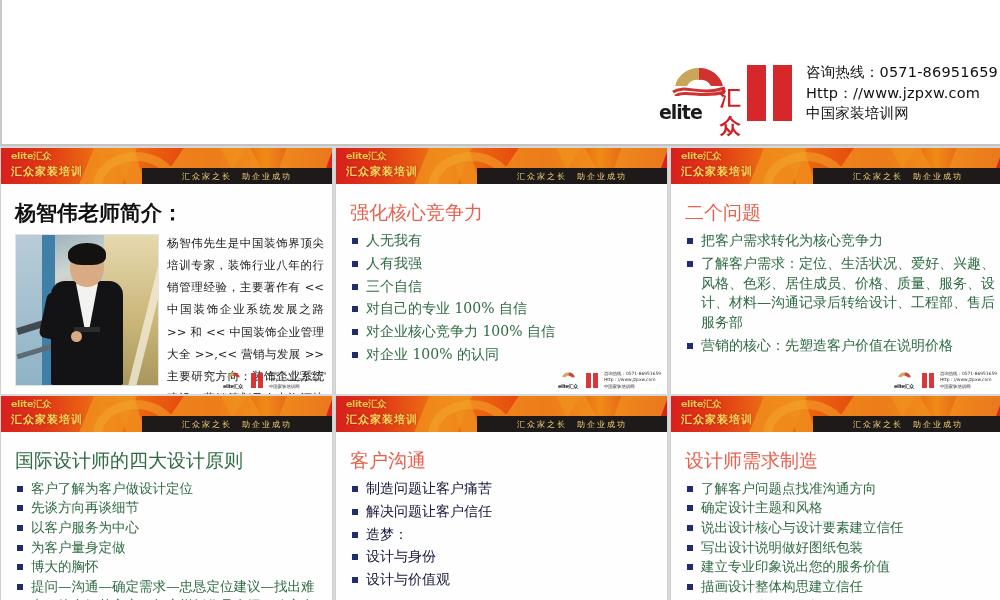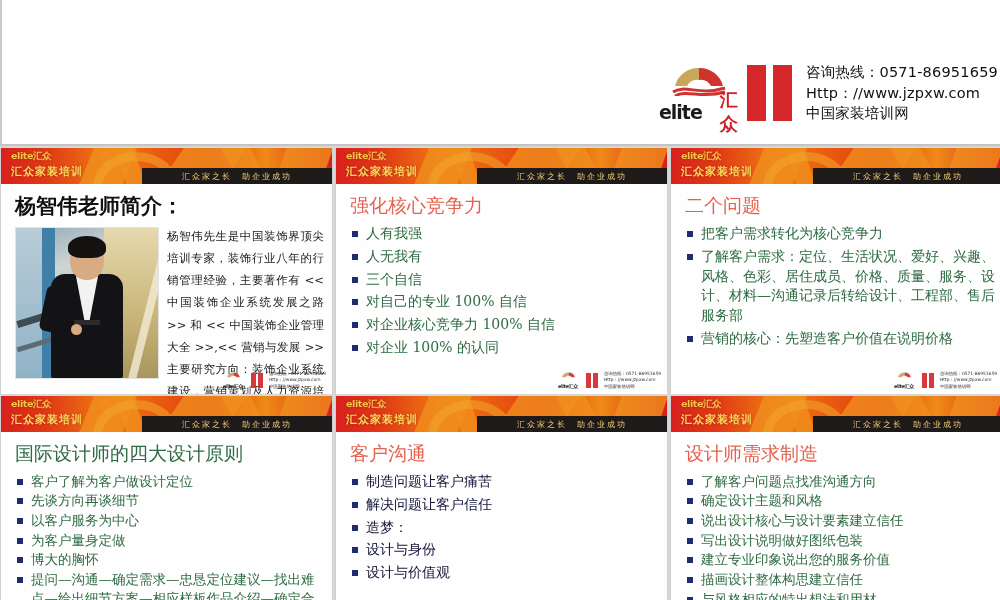--- a/index.html
+++ b/index.html
@@ -24,21 +24,21 @@
   .logo-mark{width:86px;height:58px;position:relative;flex:0 0 auto;}
   .logo-fan{position:absolute;left:14px;top:2px;width:56px;height:30px;}
   .logo-word{
     position:absolute;left:2px;bottom:-1px;width:84px;height:22px;
     display:flex;align-items:center;gap:18px;
   }
   .lw-elite{
     font-size:19px;font-weight:bold;color:#1b1b1b;letter-spacing:-1px;
     font-family:"DejaVu Sans","Liberation Sans",sans-serif;
   }
-  .lw-cn{font-size:18px;font-weight:bold;color:#cf2026;letter-spacing:-2px;}
+  .lw-cn{font-size:21px;font-weight:bold;color:#cf2026;letter-spacing:-2px;}
   .redbars{display:flex;gap:7px;margin:0 14px 0 4px;flex:0 0 auto;}
   .redbars span{display:block;width:19px;height:56px;background:#d6282b;}
   .contact{line-height:1.42;color:#111;}
   .contact div{font-size:14.5px;white-space:nowrap;letter-spacing:0.2px;}
 
   
   .grid{
     position:absolute;left:0;top:148px;width:1000px;height:452px;
     display:grid;
     grid-template-columns:333px 333px 334px;
@@ -78,21 +78,21 @@
   }
   .banner-tag{
     position:absolute;right:0;bottom:0;height:16px;width:190px;
     background:#1d1a19;display:flex;align-items:center;justify-content:center;gap:10px;
   }
   .banner-tag span{
     font-size:8px;color:#f5d17a;letter-spacing:2px;white-space:nowrap;
   }
 
   
-  .body{padding:10px 8px 6px 14px;box-sizing:border-box;height:calc(100% - 36px);position:relative;}
+  .body{padding:17px 8px 6px 14px;box-sizing:border-box;height:calc(100% - 36px);position:relative;}
   .stitle{margin:0 0 7px 0;font-size:19px;line-height:1.2;font-weight:normal;
     font-family:"DejaVu Serif","Liberation Serif",serif;}
   .stitle.red{color:#e8614f;}
   .stitle.green{color:#2e6b42;}
   .stitle.black{color:#111;font-weight:bold;font-size:21px;}
 
   ul.bl{list-style:none;margin:0;padding:0;}
   ul.bl li{
     position:relative;padding-left:16px;margin-bottom:3px;
     font-size:14px;line-height:1.42;
@@ -261,22 +261,22 @@
           <div class="bl-cn">汇众家装培训</div>
         </div>
         <div class="banner-tag">
           <span>汇众家之长</span>
           <span>助企业成功</span>
         </div>
       </div>
       <div class="body">
         <div class="stitle red">强化核心竞争力</div>
         <ul class="bl green">
+          <li>人无我有</li>
           <li>人有我强</li>
-          <li>人无我有</li>
           <li>三个自信</li>
           <li>对自己的专业 100% 自信</li>
           <li>对企业核心竞争力 100% 自信</li>
           <li>对企业 100% 的认同</li>
         </ul>
       </div>
       <div class="sfooter">
         <div class="sf-mark">
           <svg class="sf-fan" viewBox="0 0 56 30">
             <path d="M4 20 A24 24 0 0 1 28 2 L28 14 A12 12 0 0 0 16 20 Z" fill="#c9a65a"></path>

